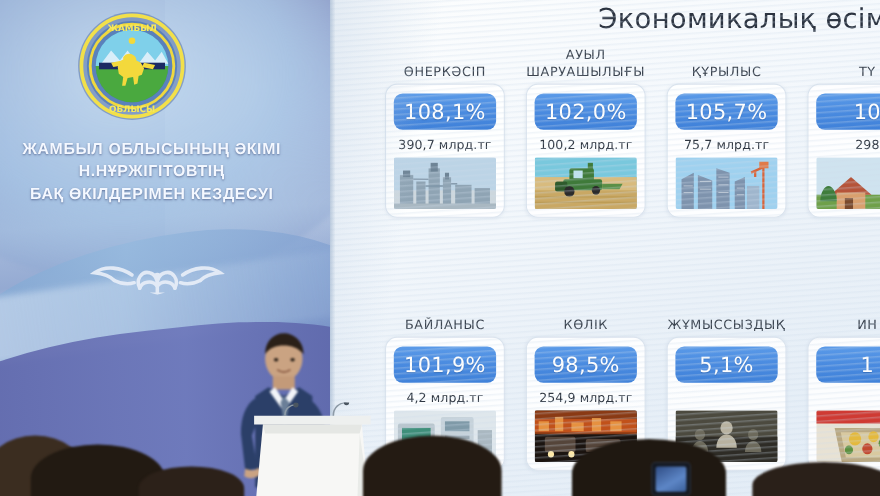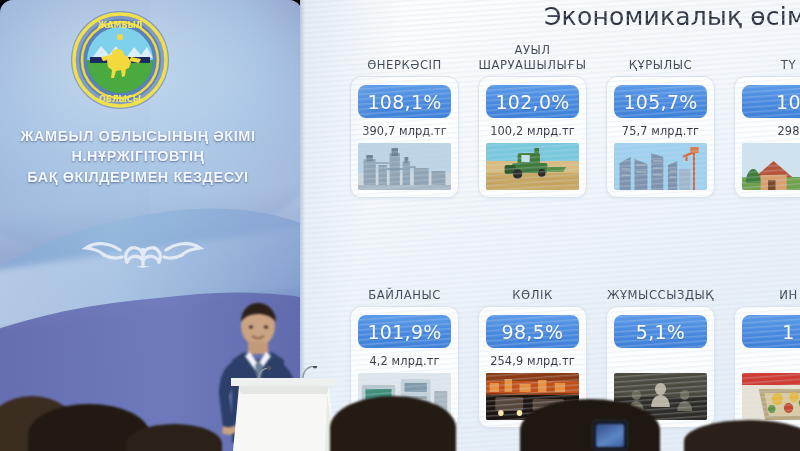--- a/index.html
+++ b/index.html
@@ -7,21 +7,20 @@
   body { font-family:"Liberation Sans", sans-serif; }
 
   #stage { position:relative; width:800px; height:451px; overflow:hidden; }
 
   
   .backdrop {
     position:absolute; left:0; top:0; width:302px; height:451px;
     background:
       linear-gradient(175deg, #6e6fa6 0%, #7a81b6 10%, #8f9ecd 26%, #a8bcdd 44%, #8fa5cf 58%, #6f7bb4 72%, #5a63a4 100%);
     overflow:hidden;
-    border-radius:13px;
   }
   
   .bd-oval {
     position:absolute; left:-110px; top:-72px; width:460px; height:330px;
     border-radius:50%;
     background:radial-gradient(ellipse at 48% 42%, rgba(198,220,240,.95) 0%, rgba(168,199,230,.78) 45%, rgba(132,160,205,.30) 72%, rgba(132,160,205,0) 100%);
     filter:blur(2px);
   }
   .bd-sweep1 {
     position:absolute; left:-60px; top:214px; width:430px; height:300px;

